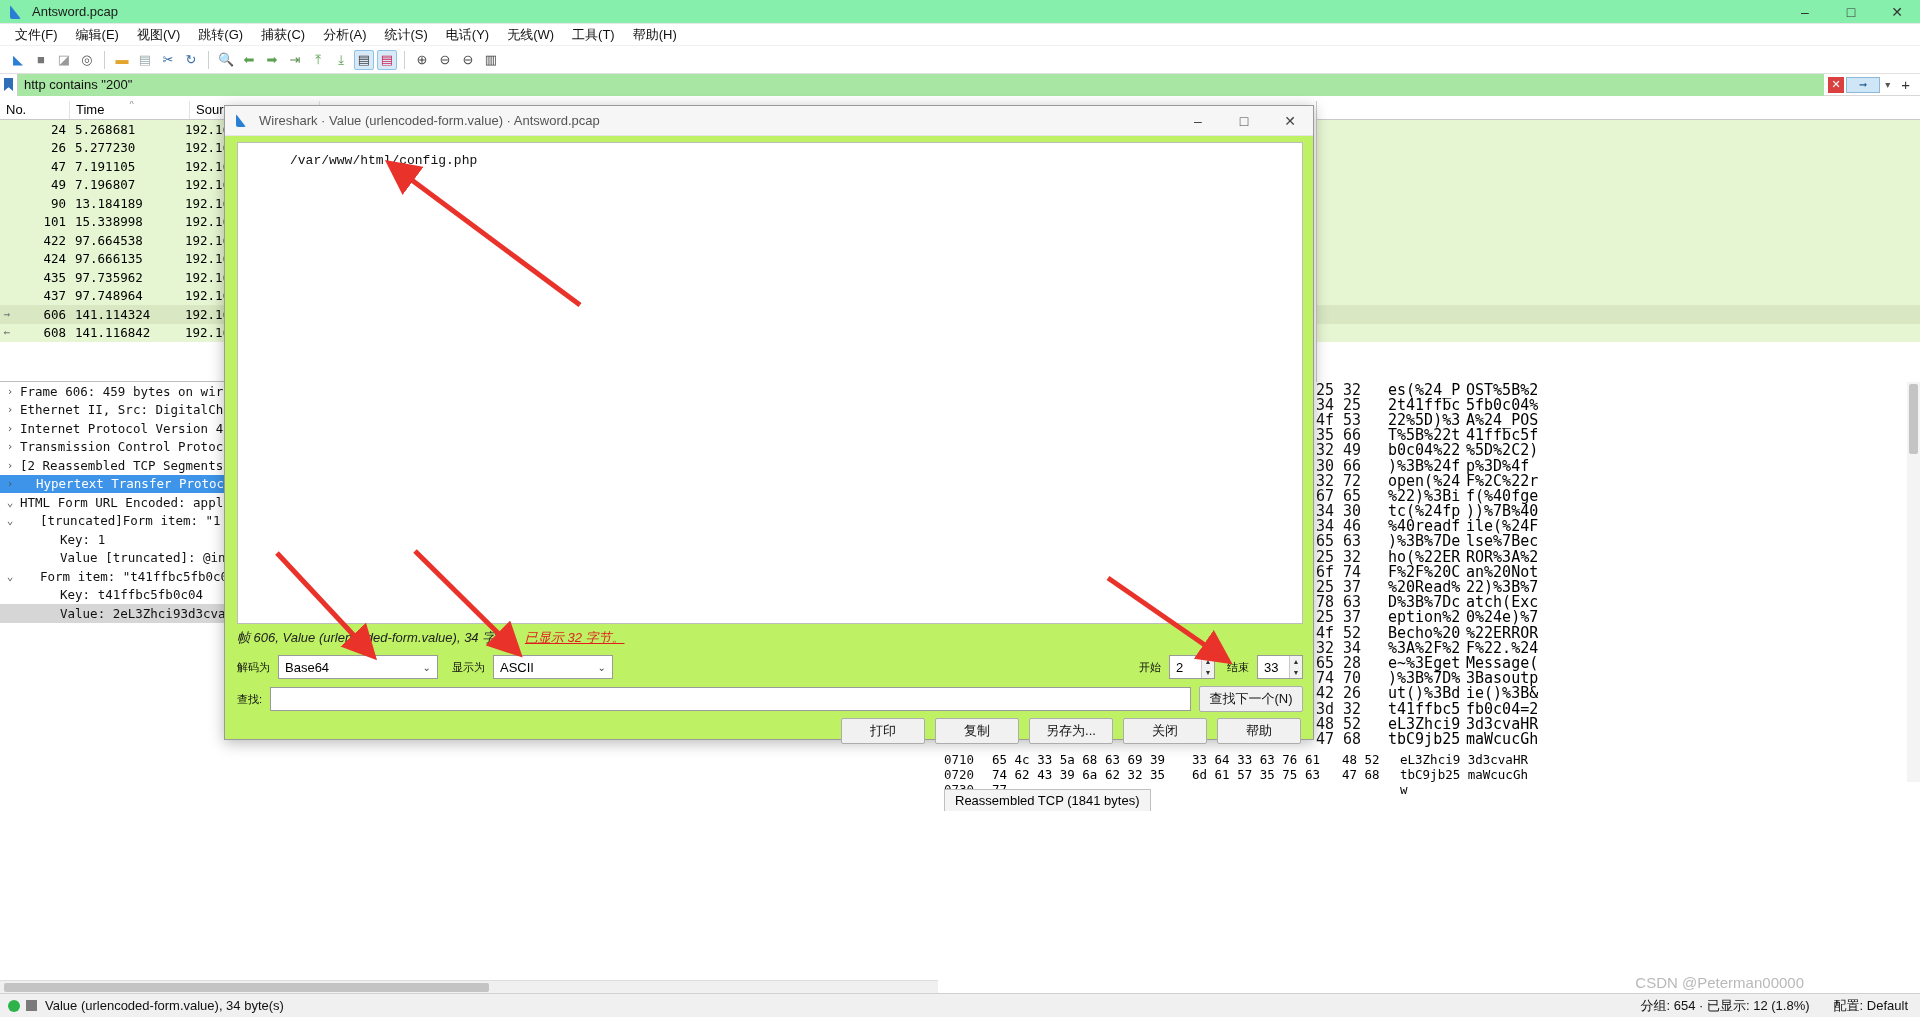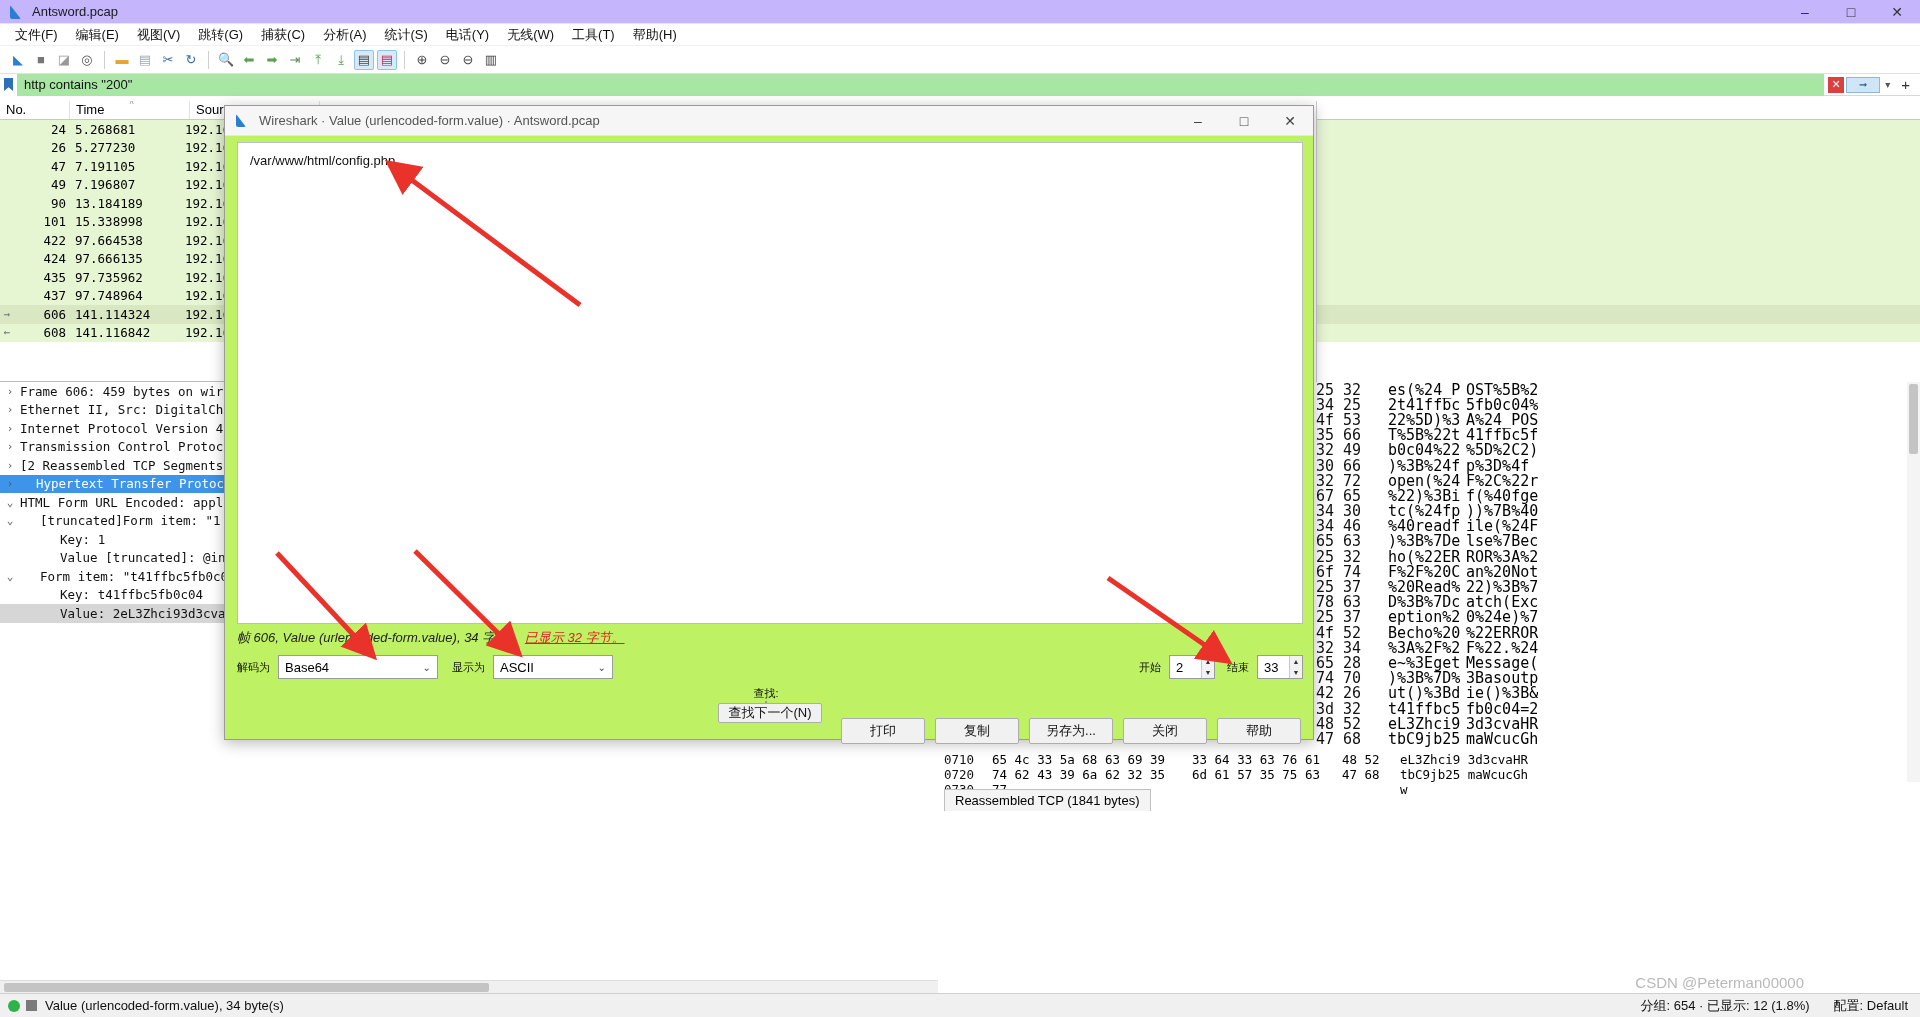--- a/index.html
+++ b/index.html
@@ -6,21 +6,21 @@
   body {
     width: 1920px; height: 1017px;
     font-family: "Liberation Sans", sans-serif;
     font-size: 13px;
     background: #ffffff;
     overflow: hidden;
     position: relative;
   }
   
   .titlebar {
-    height: 24px; background: #c4b5fd; display: flex; align-items: center;
+    height: 24px; background: #86efac; display: flex; align-items: center;
     border-bottom: 1px solid #e8e8e8; position: relative;
   }
   .app-icon {
     width: 18px; height: 16px; margin: 0 6px 0 8px; position: relative;
   }
   .app-icon::before {
     content:''; position:absolute; left:2px; top:1px;
     width:0;height:0;border-left:11px solid #2a7fd4;
     border-top:14px solid transparent; border-radius:2px;
   }
@@ -119,40 +119,40 @@
                border-bottom:1px solid #e6e6e6; position:relative; }
   .dlg-ico { width:16px;height:14px;margin:0 8px 0 10px;position:relative; }
   .dlg-ico::before { content:''; position:absolute; left:1px; top:0;
      width:0;height:0;border-left:10px solid #2a7fd4;border-top:13px solid transparent;border-radius:2px;}
   .dlg-title-text { font-size:13px; color:#555; }
   .dlg-wins { position:absolute; right:0; top:0; display:flex; height:30px; }
   .dlg-win { width:46px;height:30px;display:flex;align-items:center;justify-content:center;
              font-size:14px;color:#444; }
   .dlg-body { position:absolute; left:12px; top:36px; width:1066px; height:482px;
               background:#fff; border:1px solid #bdbdbd; overflow:hidden; }
-  .dlg-content { font-family:Liberation Sans, sans-serif; font-size:13px; color:#111;
-                 padding:10px 12px; }
+  .dlg-content { font-family:Liberation Mono, monospace; font-size:13px; color:#111;
+                 padding:10px 12px;margin-left:40px; }
   .dlg-status { position:absolute; left:12px; top:523px; font-size:13px; font-style:italic;
                 color:#222; }
   .dlg-status .warn { color:#e02020; text-decoration: underline; }
   .dlg-row-ctrl { position:absolute; left:12px; top:548px; width:1066px; height:26px;
                   display:flex; align-items:center; }
   .lbl { font-size:11px; color:#111; margin-right:8px; }
   .combo { height:24px; border:1px solid #9a9a9a; background:#fff; display:flex;
            align-items:center; padding:0 6px; font-size:13px; position:relative; }
   .combo .cv { flex:1; }
   .combo .cc { font-size:10px; color:#444; }
   .spin { height:24px; border:1px solid #9a9a9a; background:#fff; display:flex;
           align-items:center; width:46px; padding-left:6px; font-size:13px; position:relative; }
   .spin .arrows { position:absolute; right:0; top:0; width:13px; height:22px;
                   display:flex; flex-direction:column; border-left:1px solid #c8c8c8; }
   .spin .arrows span { flex:1; display:flex; align-items:center; justify-content:center;
                        font-size:7px; color:#333; background:#f2f2f2; }
   .dlg-find { position:absolute; left:12px; top:580px; width:1066px; height:26px;
-              display:flex; align-items:center;flex-direction:column; }
+              display:flex; align-items:center; }
   .find-input { flex:1; height:24px; border:1px solid #9a9a9a; background:#fff; margin-right:8px; }
   .btn { height:26px; min-width:92px; border:1px solid #adadad; background:#f1f1f1;
          font-size:13px; display:flex; align-items:center; justify-content:center; color:#111;
          border-radius:2px; }
   .dlg-buttons { position:absolute; right:12px; top:612px; display:flex; gap:10px; }
   .dlg-buttons .btn { min-width:84px; height:26px; }
   
   .arrow-layer { position:absolute; left:0; top:0; width:1920px; height:1017px; pointer-events:none; }
   .watermark { position:absolute; right:116px; bottom:26px; font-size:15px; color:#b9b9b9; }
 </style>

